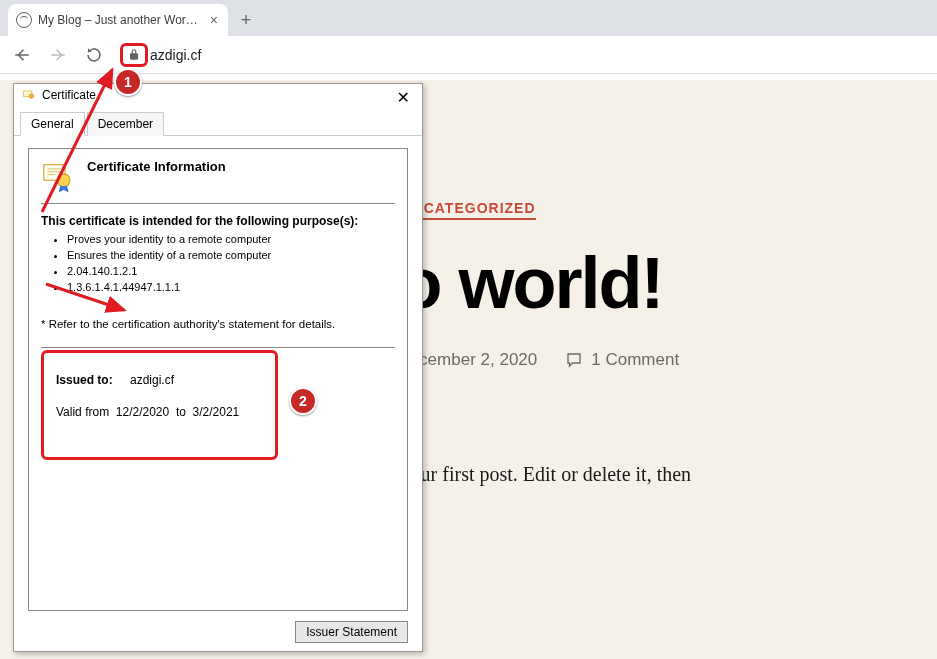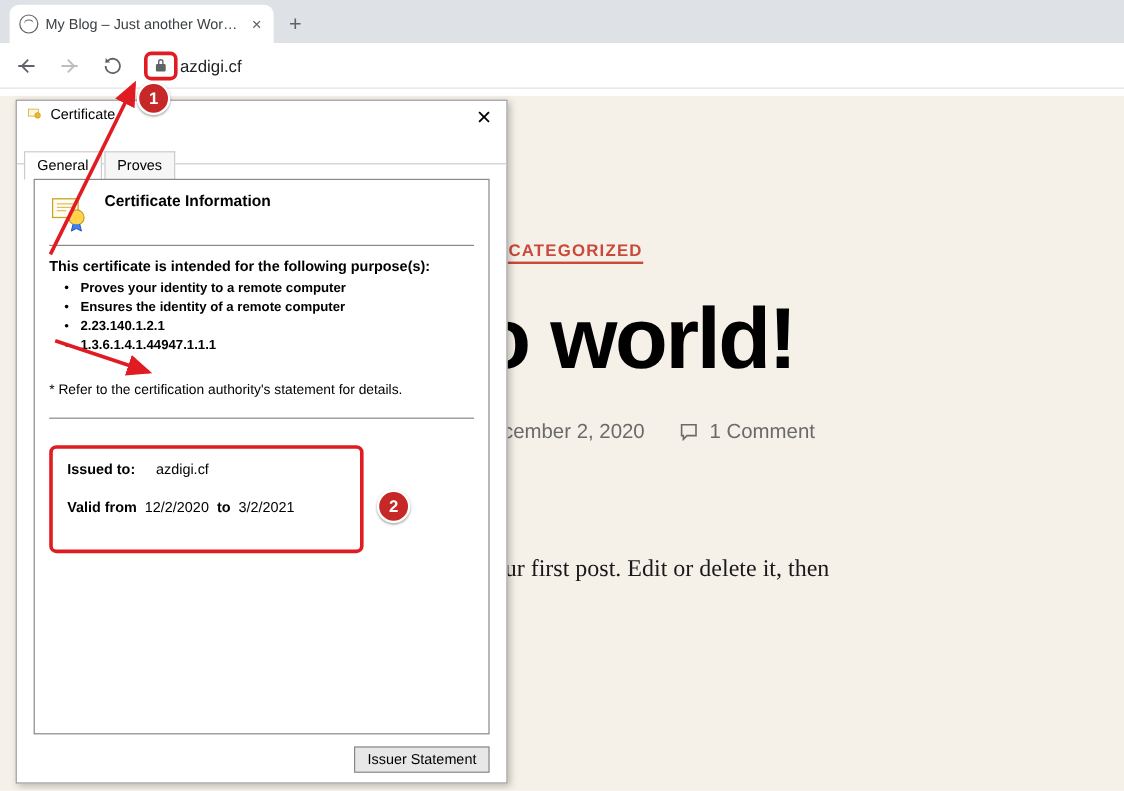--- a/index.html
+++ b/index.html
@@ -31,37 +31,37 @@
 .meta-item { display: flex; align-items: center; gap: 8px; }
 .meta-item svg { width: 18px; height: 18px; }
 .page-body { margin-top: 88px; font-family: Georgia, serif; font-size: 20px; color: #1a1a1a; line-height: 1.6; }
 
 
 .cert-dialog { position: absolute; left: 13px; top: 83px; width: 410px; background: #fff; border: 1px solid #999; box-shadow: 2px 2px 6px rgba(0,0,0,.25); }
 .cert-title { display: flex; padding: 4px 8px 2px; gap: 6px; font-size: 12px; }
 .cert-title-icon { width: 14px; height: 14px; }
 .cert-close { margin-left: auto; font-size: 16px; cursor: pointer; padding: 0 4px; color:#000; }
 .cert-tabs { display: flex; padding: 0 6px; border-bottom: 1px solid #ccc; font-size: 12px; margin-top: 2px; }
-.cert-tab { padding: 4px 10px; border: 1px solid #ccc; border-bottom: none; margin-right: 2px; background: #f6f6f6; cursor: pointer; position: relative; top: 14px; }
+.cert-tab { padding: 4px 10px; border: 1px solid #ccc; border-bottom: none; margin-right: 2px; background: #f6f6f6; cursor: pointer; position: relative; top: 1px; }
 .cert-tab.active { background: #fff; border-bottom: 1px solid #fff; }
 .cert-body { padding: 12px 14px 8px; }
 .cert-panel { border: 1px solid #888; padding: 10px 12px 150px; position: relative; min-height: 330px; }
 .cert-head { display: flex; align-items: flex-start; gap: 12px; border-bottom: 1px solid #888; padding-bottom: 10px; margin-bottom: 10px; }
 .cert-head-icon { width: 34px; height: 34px; }
 .cert-head-title { font-weight: 700; font-size: 13px; }
 .cert-purpose { font-size: 12px; font-weight: 700; margin-bottom: 4px; }
-.cert-list { font-size: 11px; padding-left: 26px; line-height: 1.45; font-weight: bold; }
+.cert-list { font-size: 11px; padding-left: 26px; line-height: 1.45; }
 .cert-list li { list-style: disc; }
 .cert-note { font-size: 11.5px; margin-top: 22px; border-bottom: 1px solid #888; padding-bottom: 17px; }
-.cert-fields { border: 3px solid #e11b22; border-radius: 6px; margin-top: 22px; padding: 10px 12px; width: 262px; font-size: 12px; position: relative; }
+.cert-fields { border: 3px solid #e11b22; border-radius: 6px; margin-top: 2px; padding: 20px 12px; width: 237px; font-size: 12px; position: relative; }
 .cert-row { display: flex; margin-bottom: 18px; }
 .cert-row:last-child { margin-bottom: 0; }
 .cert-label { font-weight: 700; width: 74px; flex-shrink: 0; }
 .cert-val { }
-.cert-valid .lb { font-weight: 700; }
+.cert-valid .lb { font-weight: 400; }
 .badge { position: absolute; width: 28px; height: 28px; border-radius: 50%; background: #c62828; border: 2px solid #fff; box-shadow: 0 1px 2px rgba(0,0,0,.4); color: #fff; font-weight: 700; display: flex; align-items: center; justify-content: center; font-size: 14px; }
 .issuer-btn-row { text-align: right; margin-top: 10px; }
 .issuer-btn { font-size: 12px; padding: 3px 10px; border: 1px solid #888; background: #e7e7e7; cursor: pointer; }
 
 
 .arrow { position: absolute; pointer-events: none; }
 </style>
 </head>
 <body>
 
@@ -136,40 +136,40 @@
   <div class="cert-title">
     <svg class="cert-title-icon" viewBox="0 0 24 24">
         <rect x="3" y="5" width="14" height="10" fill="#fff6d6" stroke="#c9a227"></rect>
         <circle cx="16" cy="14" r="4" fill="#f0b429" stroke="#c9a227"></circle>
       </svg>
     <span>Certificate</span>
     <span class="cert-close">✕</span>
   </div>
   <div class="cert-tabs">
     <div class="cert-tab active">General</div>
-    <div class="cert-tab">Proves</div>
+    <div class="cert-tab">December</div>
   </div>
   <div class="cert-body">
     <div class="cert-panel">
       <div class="cert-head">
         <svg class="cert-head-icon" viewBox="0 0 48 48">
           <rect x="4" y="8" width="30" height="22" fill="#fffdf0" stroke="#c9a227" stroke-width="1.5"></rect>
           <line x1="9" y1="14" x2="28" y2="14" stroke="#c9a227"></line>
           <line x1="9" y1="18" x2="28" y2="18" stroke="#c9a227"></line>
           <line x1="9" y1="22" x2="20" y2="22" stroke="#c9a227"></line>
           <circle cx="32" cy="30" r="9" fill="#ffd34d" stroke="#c9a227" stroke-width="1.5"></circle>
           <path d="M28 38 l-2 8 l6-3 l6 3 l-2-8" fill="#3b82f6" stroke="#1e40af"></path>
         </svg>
         <div class="cert-head-title">Certificate Information</div>
       </div>
       <div class="cert-purpose">This certificate is intended for the following purpose(s):</div>
       <ul class="cert-list">
         <li>Proves your identity to a remote computer</li>
         <li>Ensures the identity of a remote computer</li>
-        <li>2.23.140.1.2.1</li>
+        <li>2.04.140.1.2.1</li>
         <li>1.3.6.1.4.1.44947.1.1.1</li>
       </ul>
       <div class="cert-note">* Refer to the certification authority's statement for details.</div>
 
       <div class="cert-fields">
         <div class="cert-row">
           <span class="cert-label">Issued to:</span>
           <span class="cert-val">azdigi.cf</span>
         </div>
         <div class="cert-row cert-valid">

